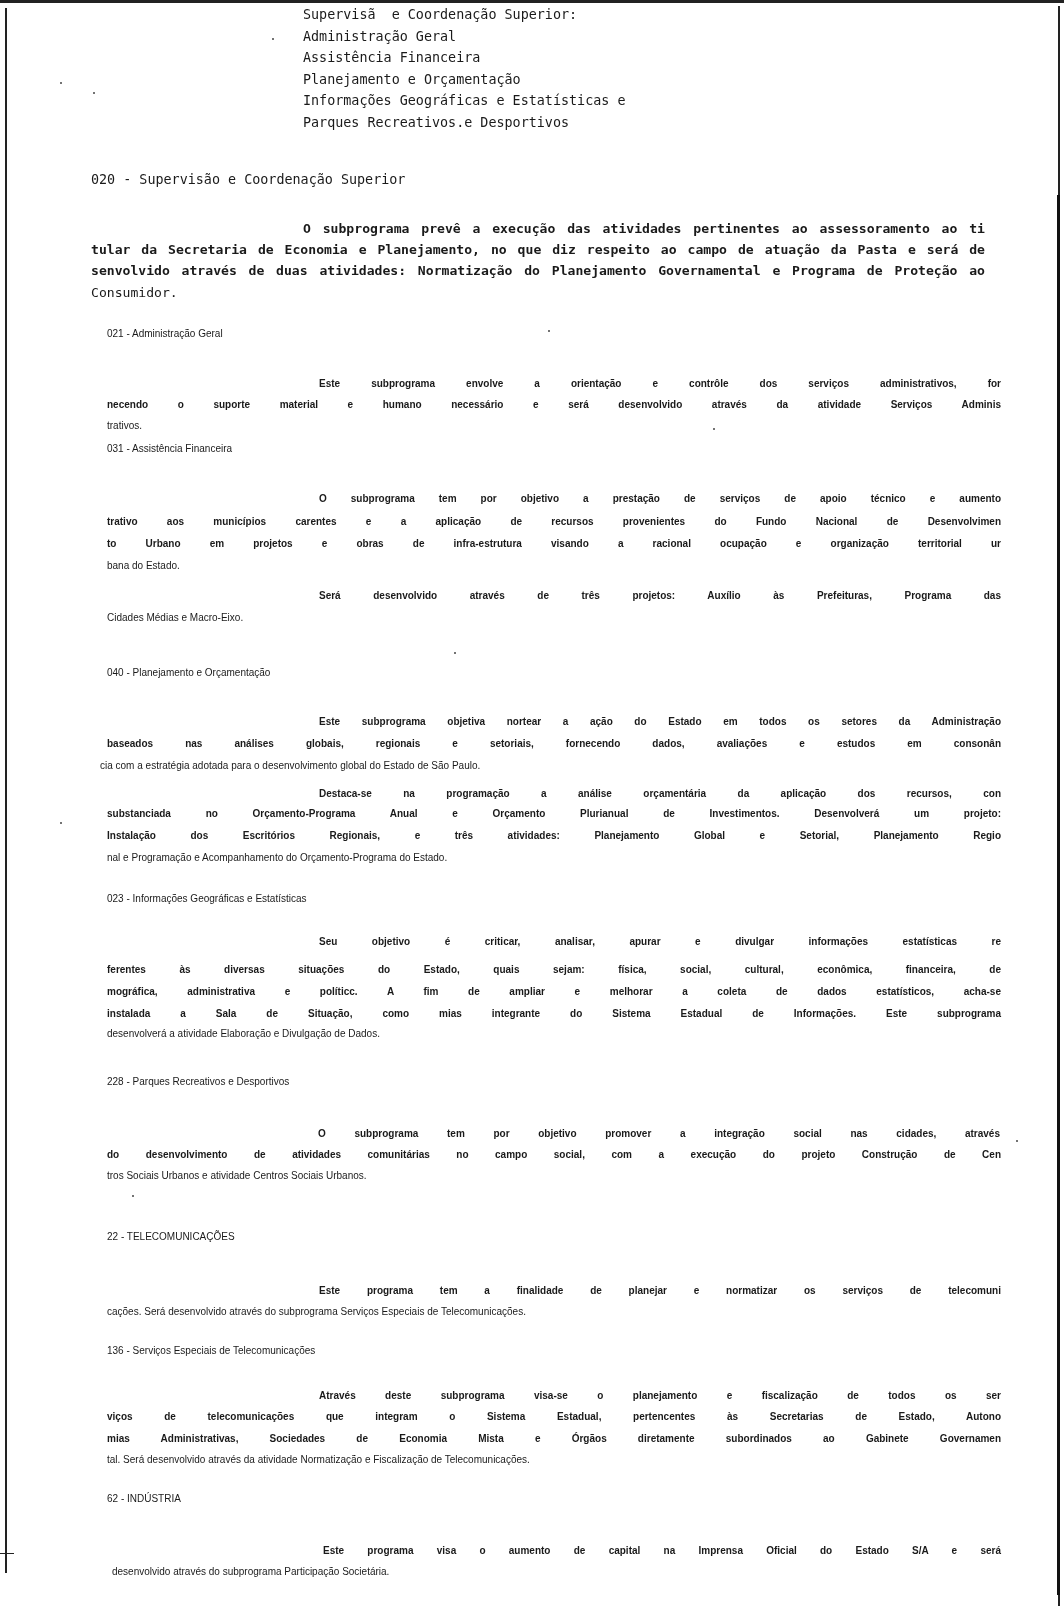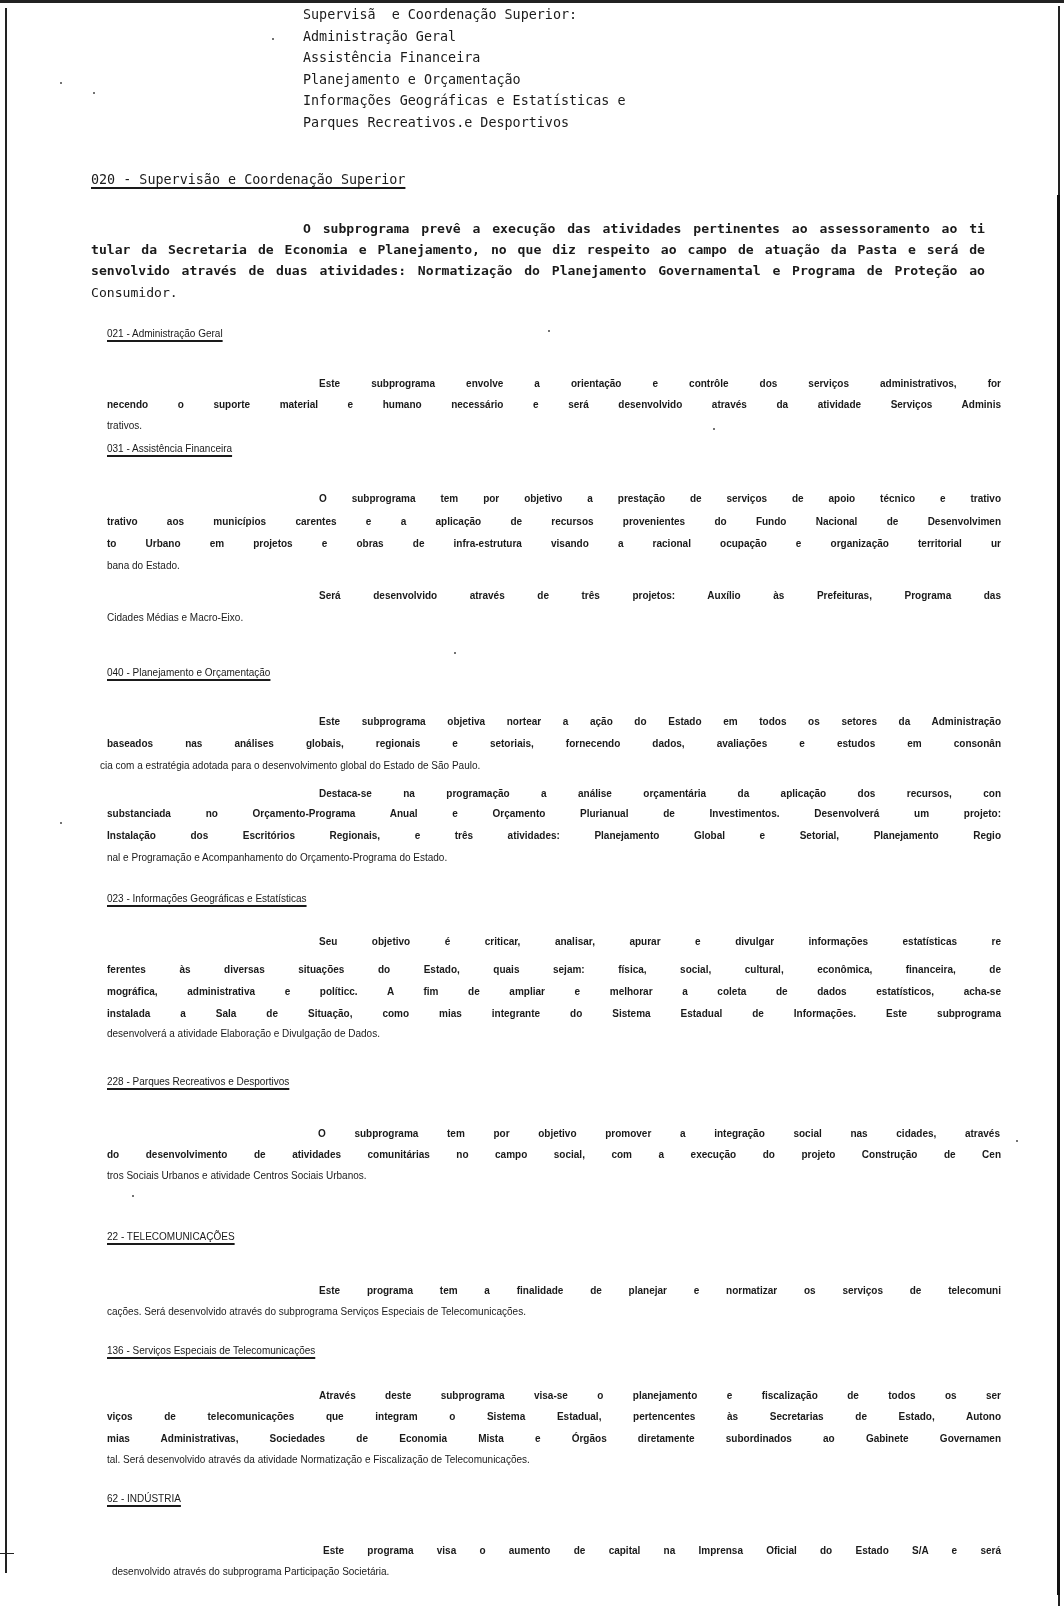--- a/index.html
+++ b/index.html
@@ -11,21 +11,21 @@
     .page { position: absolute; left: 0; top: 0; width: 1064px; height: 1606px; }
     .top-rule { position: absolute; left: 0; top: 0; width: 1064px; height: 3px; background: #222; }
     .left-rule { position: absolute; left: 5px; top: 8px; width: 2px; height: 1565px; background: #222; }
     .left-tick { position: absolute; left: 0; top: 1553px; width: 14px; height: 1px; background: #222; }
     .right-rule { position: absolute; left: 1058px; top: 6px; width: 2px; height: 1600px; background: #222; }
     .right-rule-thick { position: absolute; left: 1057px; top: 195px; width: 3px; height: 1400px; background: #111; }
 
     .line { position: absolute; white-space: pre; font-size: 13.4px; line-height: 16px; letter-spacing: 0; }
     .cond { font-family: "Liberation Sans Narrow", "Liberation Sans", sans-serif; font-size: 10px; transform-origin: left top; margin-left: 16px; }
     .j { display: block; text-align: justify; text-align-last: justify; white-space: normal; font-weight: bold; }
-    .heading { text-decoration: underline; text-decoration-thickness: 1.5px; text-underline-offset: 3px; text-align: center; }
+    .heading { text-decoration-thickness: 1.5px; text-underline-offset: 3px; text-align: center; }
 
     .toc { left: 303px; font-size: 13.4px; }
     .speck { position: absolute; width: 2px; height: 2px; background: #444; border-radius: 1px; }
   </style>
 </head>
 <body>
 
 <div class="page">
   <div class="top-rule"></div>
   <div class="left-rule"></div>
@@ -52,21 +52,21 @@
 
   <div>
     <div class="line heading cond" style="left:91px;top:326px">021 - Administração Geral</div>
     <div class="line cond" style="left:303px;top:376px;width:682px"><span class="j">Este subprograma envolve a orientação e contrôle dos serviços administrativos, for</span></div>
     <div class="line cond" style="left:91px;top:397px;width:894px"><span class="j">necendo o suporte material e humano necessário e será desenvolvido através da atividade  Serviços  Adminis</span></div>
     <div class="line cond" style="left:91px;top:418px">trativos.</div>
   </div>
 
   <div>
     <div class="line heading cond" style="left:91px;top:441px">031 - Assistência Financeira</div>
-    <div class="line cond" style="left:303px;top:491px;width:682px"><span class="j">O subprograma tem por objetivo a prestação de serviços de apoio técnico e trativo</span></div>
+    <div class="line cond" style="left:303px;top:491px;width:682px"><span class="j">O subprograma tem por objetivo a prestação de serviços de apoio técnico e aumento</span></div>
     <div class="line cond" style="left:91px;top:514px;width:894px"><span class="j">trativo aos municípios carentes e a aplicação de recursos provenientes do Fundo Nacional de  Desenvolvimen</span></div>
     <div class="line cond" style="left:91px;top:536px;width:894px"><span class="j">to Urbano em projetos e obras de infra-estrutura visando a racional ocupação e organização territorial  ur</span></div>
     <div class="line cond" style="left:91px;top:558px">bana do Estado.</div>
     <div class="line cond" style="left:303px;top:588px;width:682px"><span class="j">Será desenvolvido através de três projetos: Auxílio às Prefeituras,  Programa das</span></div>
     <div class="line cond" style="left:91px;top:610px">Cidades Médias e Macro-Eixo.</div>
   </div>
 
   <div>
     <div class="line heading cond" style="left:91px;top:665px">040 - Planejamento e Orçamentação</div>
     <div class="line cond" style="left:303px;top:714px;width:682px"><span class="j">Este subprograma objetiva nortear a ação do Estado em todos  os setores da  Administração</span></div>

